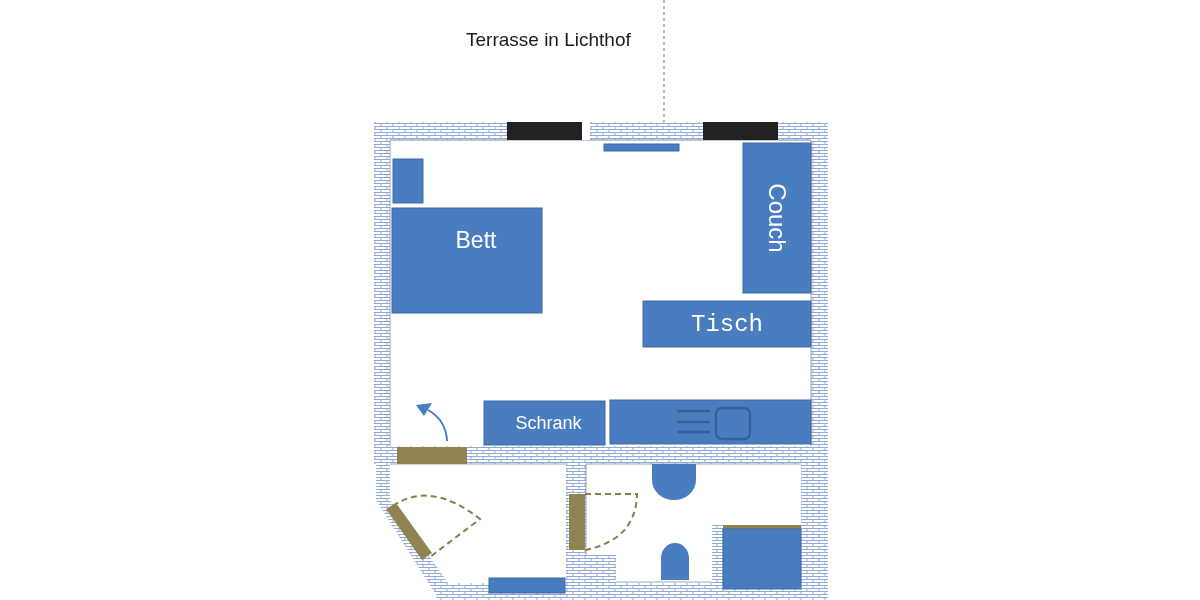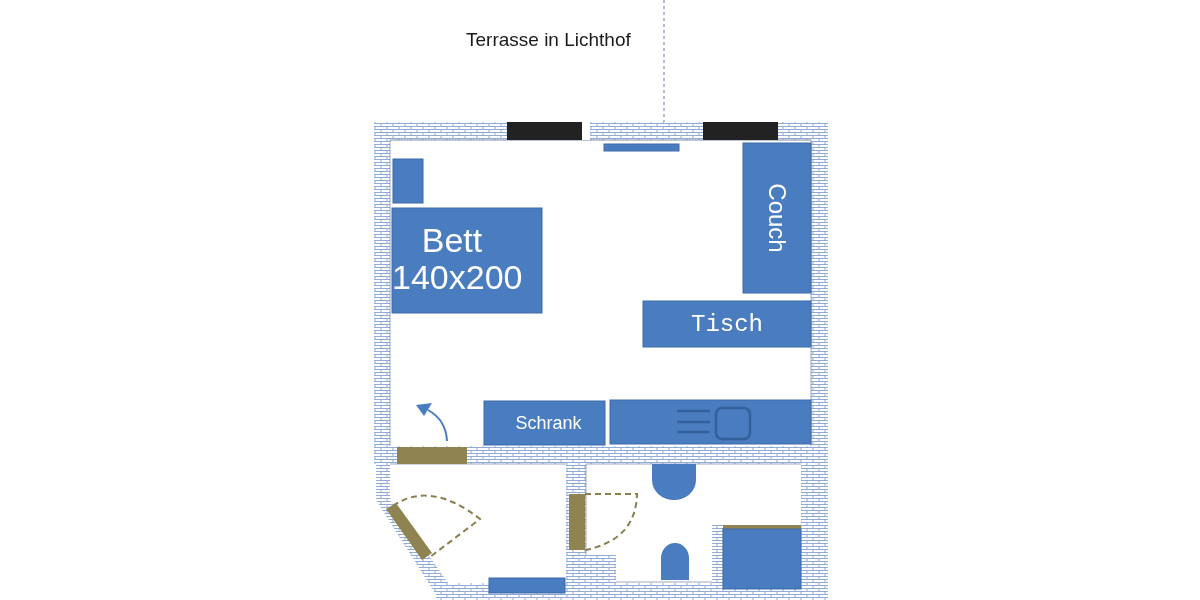--- a/index.html
+++ b/index.html
@@ -100,22 +100,21 @@
   <path d="M652 464 L696 464 L696 480 A22 20 0 0 1 652 480 Z" fill="#4a7cc0"></path>
 
   <path d="M661 580 L661 558 A14 15 0 0 1 689 558 L689 580 Z" fill="#4a7cc0"></path>
 
   <rect x="723" y="525" width="78" height="4" fill="#8f8451"></rect>
   <rect x="723" y="529" width="78" height="60" fill="#4a7cc0" stroke="#3d6aa8"></rect>
 </svg>
 
 <div class="terrace-label">Terrasse in Lichthof</div>
 
-<div class="label" style="left:392px; top:222px; width:120px; font-size:34px; line-height:37px;">
+<div class="label" style="left:392px; top:222px; width:120px; font-size:23px; line-height:37px;padding-left:24px;">
   <div>Bett</div>
-  <div>140x200</div>
 </div>
 
 <div class="label" style="left:727px; top:203px; width:100px; font-size:24px; line-height:30px; transform: rotate(90deg); transform-origin: 50% 50%;">Couch</div>
 
 <div class="label" style="left:643px; top:310px; width:168px; font-size:24px; line-height:30px;font-family:Liberation Mono, monospace;">Tisch</div>
 
 <div class="label" style="left:484px; top:412px; width:129px; font-size:18px; line-height:22px;">Schrank</div>
 
 </body></html>

